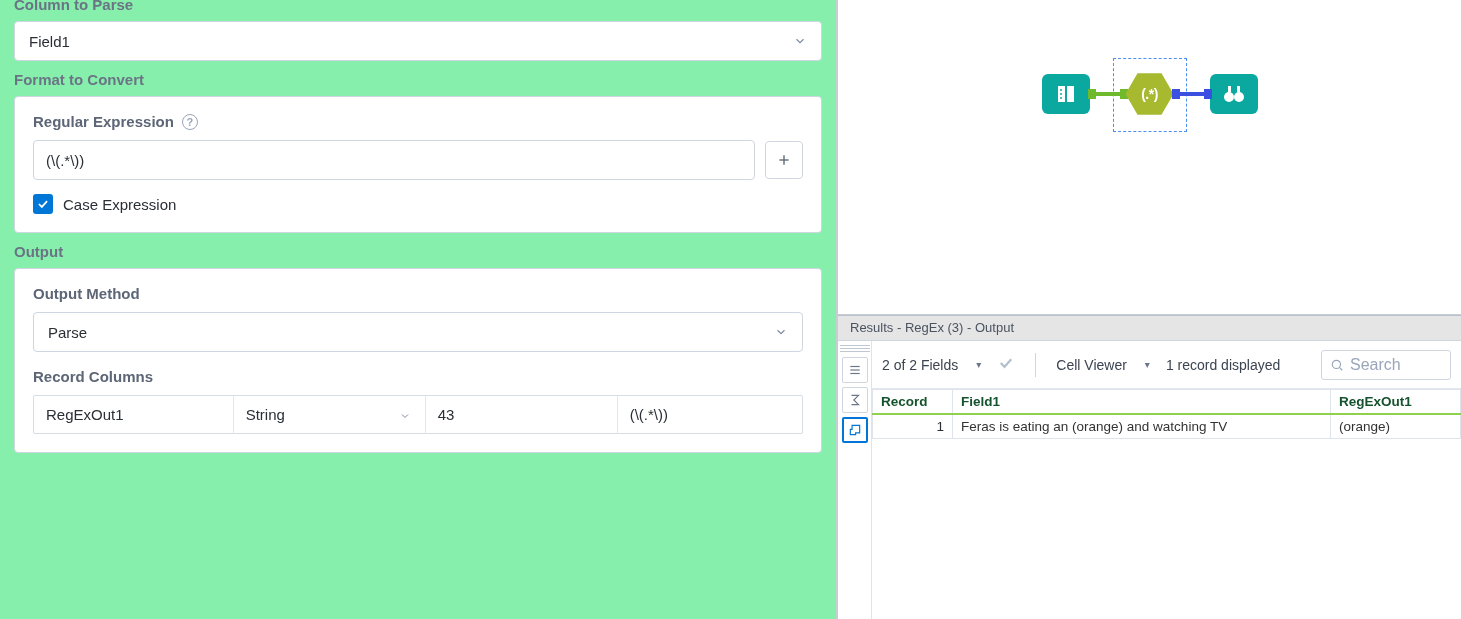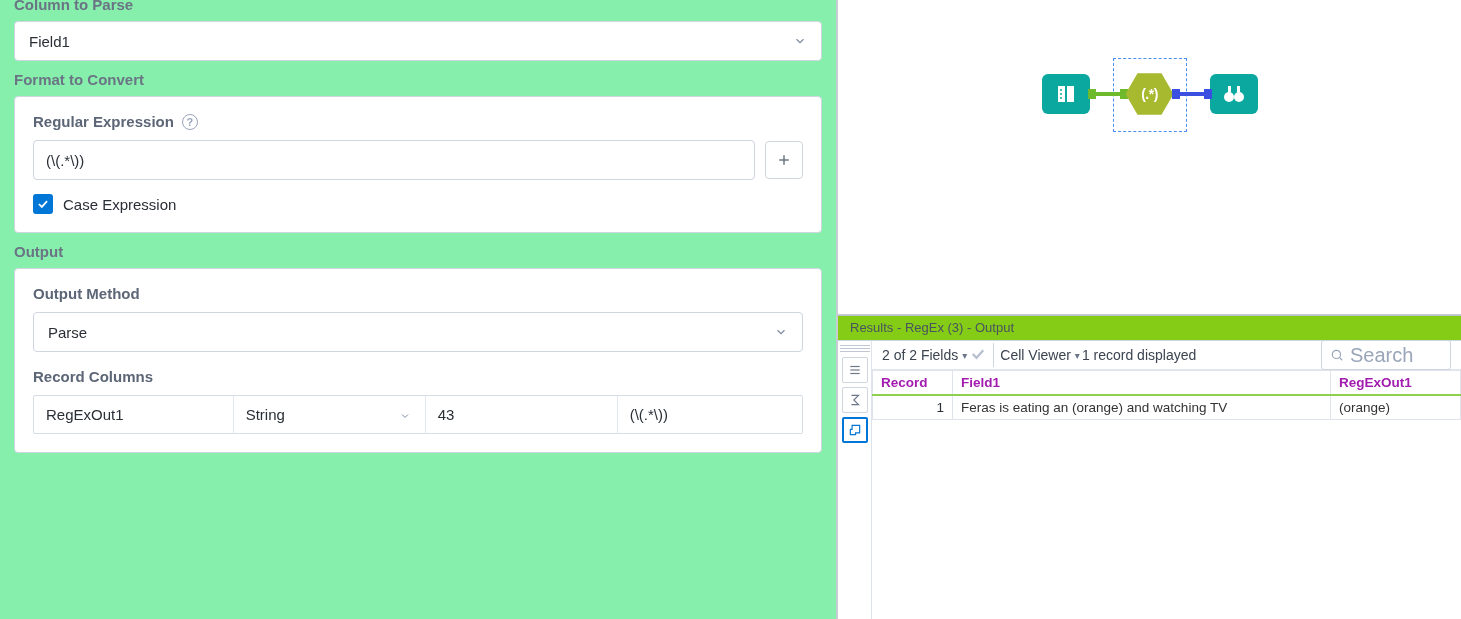--- a/index.html
+++ b/index.html
@@ -155,56 +155,56 @@
   .sel-box{
     position:absolute;border:1px dashed #4a8ef0;width:74px;height:74px;
     left:50%;top:58px;transform:translateX(-50%);
   }
 
   
   .results {
     flex:1;display:flex;flex-direction:column;background:#fff;
   }
   .results-title{
-    height:26px;background:#84cc16;border-top:1px solid #b9c1cc;border-bottom:1px solid #cfd6e0;
+    height:26px;background:#e5e5e5;border-top:1px solid #b9c1cc;border-bottom:1px solid #cfd6e0;
     padding:4px 12px;font-size:13px;color:#4a5360;
   }
   .results-body{flex:1;display:flex;}
   .gutter{
     width:34px;background:#fff;border-right:1px solid #dfe4ec;
     display:flex;flex-direction:column;align-items:center;padding-top:4px;gap:4px;
   }
   .gutter-handle{width:30px;height:8px;background:repeating-linear-gradient(#bfc7d3 0 1px, transparent 1px 3px);}
   .gutter-btn{
     width:26px;height:26px;border:1px solid #cfd6e0;border-radius:2px;background:#fff;
     display:flex;align-items:center;justify-content:center;color:#6b7687;font-size:14px;
   }
   .gutter-btn.active{border:2px solid #0076d6;color:#0076d6;}
   .results-main{flex:1;display:flex;flex-direction:column;}
   .results-toolbar{
-    height:29px;display:flex;align-items:center;gap:2px;padding:12px 10px;
+    height:48px;display:flex;align-items:center;gap:16px;padding:12px 10px;
     border-bottom:1px solid #e2e7ef;font-size:14px;color:#3b4450;
   }
   .divider{width:1px;height:24px;background:#d0d6df;margin:0 4px;}
   .caret{font-size:10px;color:#6b7687;margin-left:2px;}
   .check-icon{color:#b6bfcd;}
   .search-box{
     margin-left:auto;height:30px;border:1px solid #cfd6e0;border-radius:3px;
-    display:flex;align-items:center;padding:0 8px;gap:6px;color:#9aa5ba;font-size:20px;
+    display:flex;align-items:center;padding:0 8px;gap:6px;color:#9aa5ba;font-size:16px;
     width:130px;
   }
   .search-box svg{stroke:#9aa5ba;}
   .results-table{
     width:100%;font-size:13.5px;border-collapse:collapse;
   }
   .results-table th, .results-table td{
     border:1px solid #dfe4ec;padding:4px 8px;text-align:left;
   }
   .results-table thead th{
-    background:#fff;border-bottom:2px solid #8fd14f;font-weight:700;color:#a21caf;
+    background:#fff;border-bottom:2px solid #8fd14f;font-weight:700;color:#14532d;
   }
   .results-table th.rec{width:80px;}
   .results-table td.rec{text-align:right;color:#2a2f36;}
   .book-icon svg, .binoc-icon svg { fill:#fff; }
 </style>
 </head>
 <body>
 
 <div class="left-pane">
 

